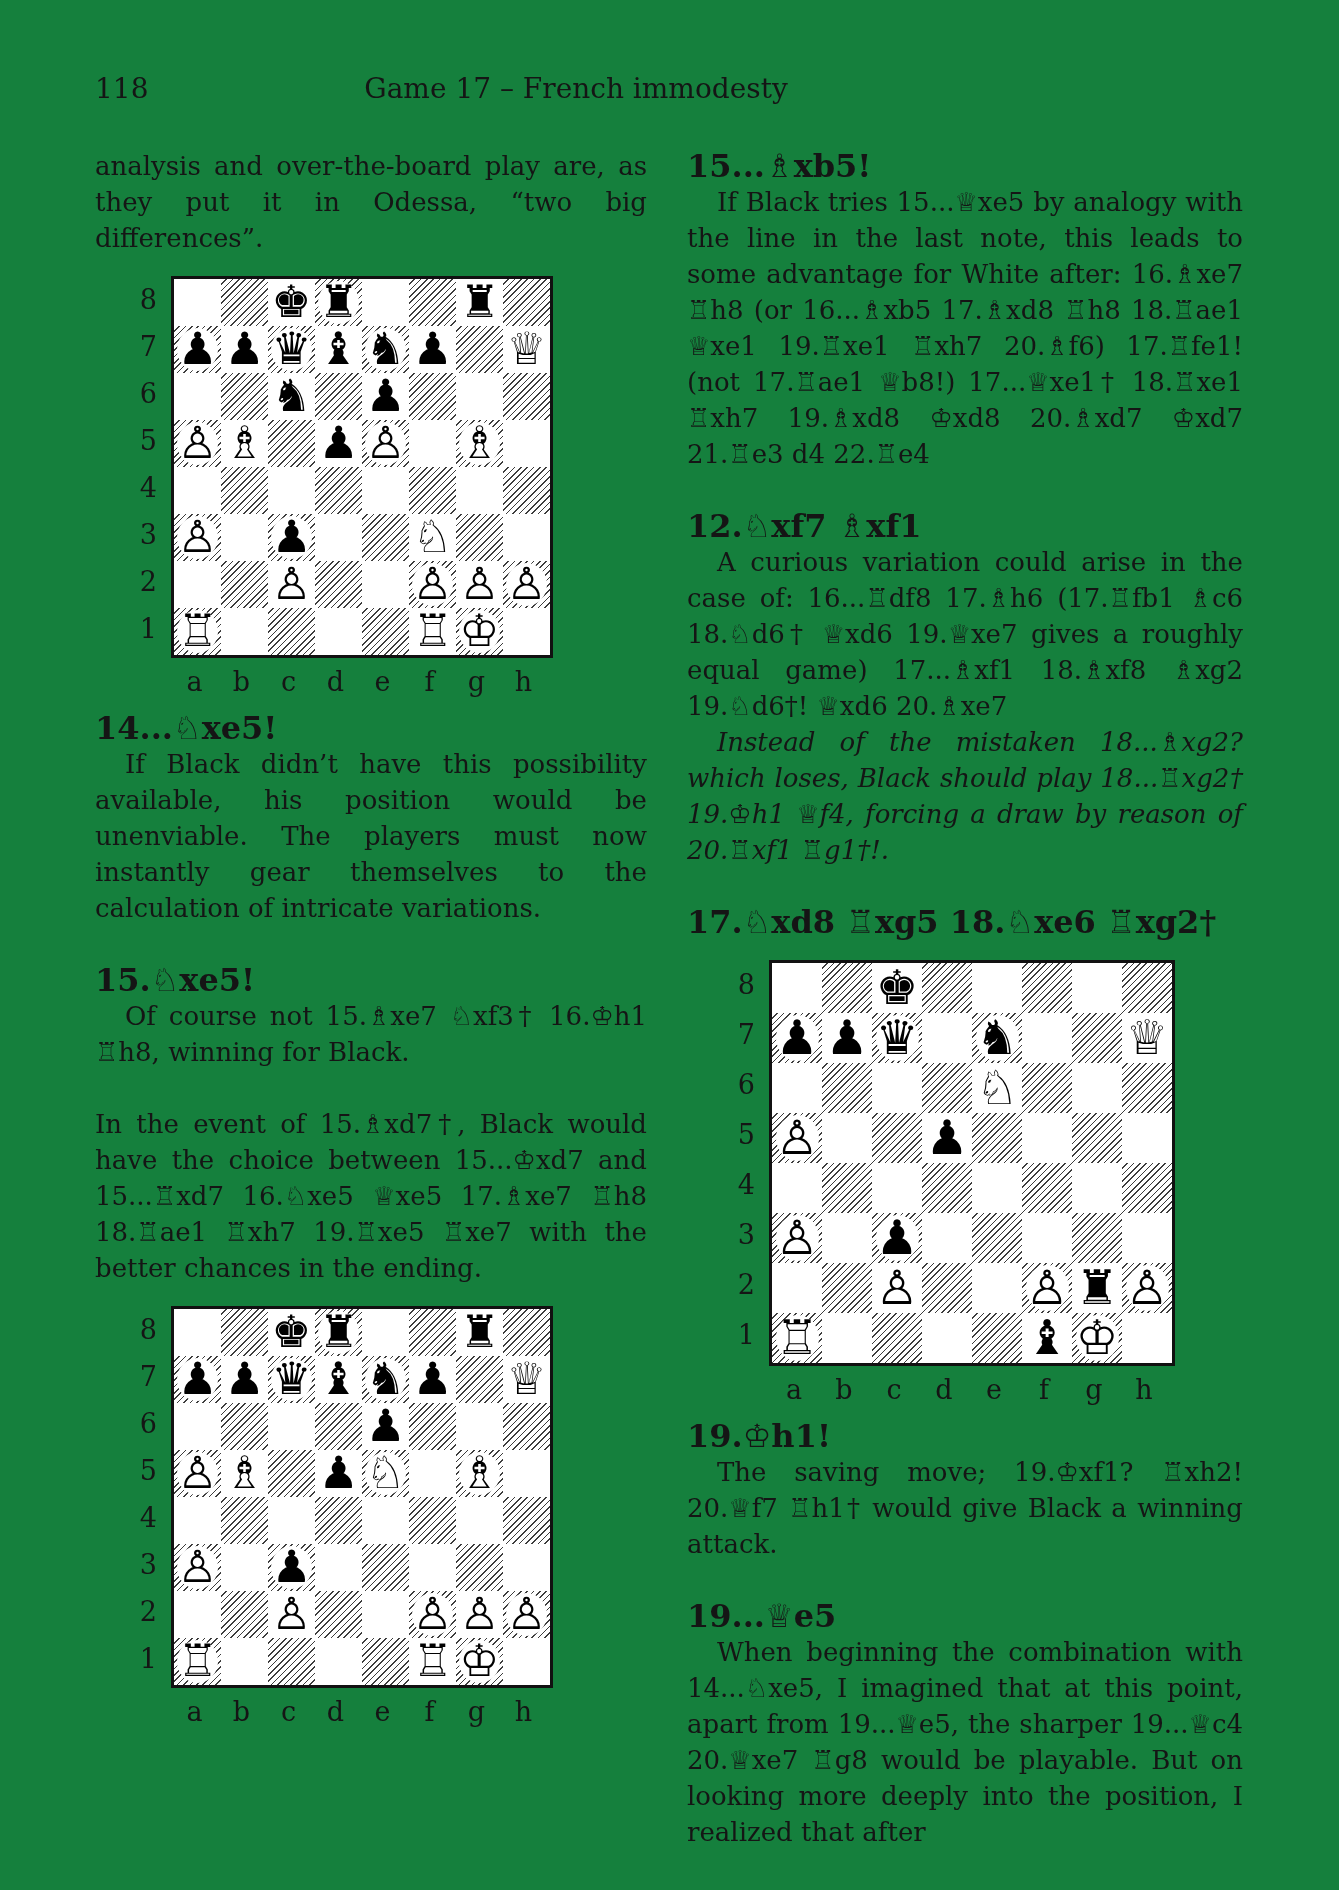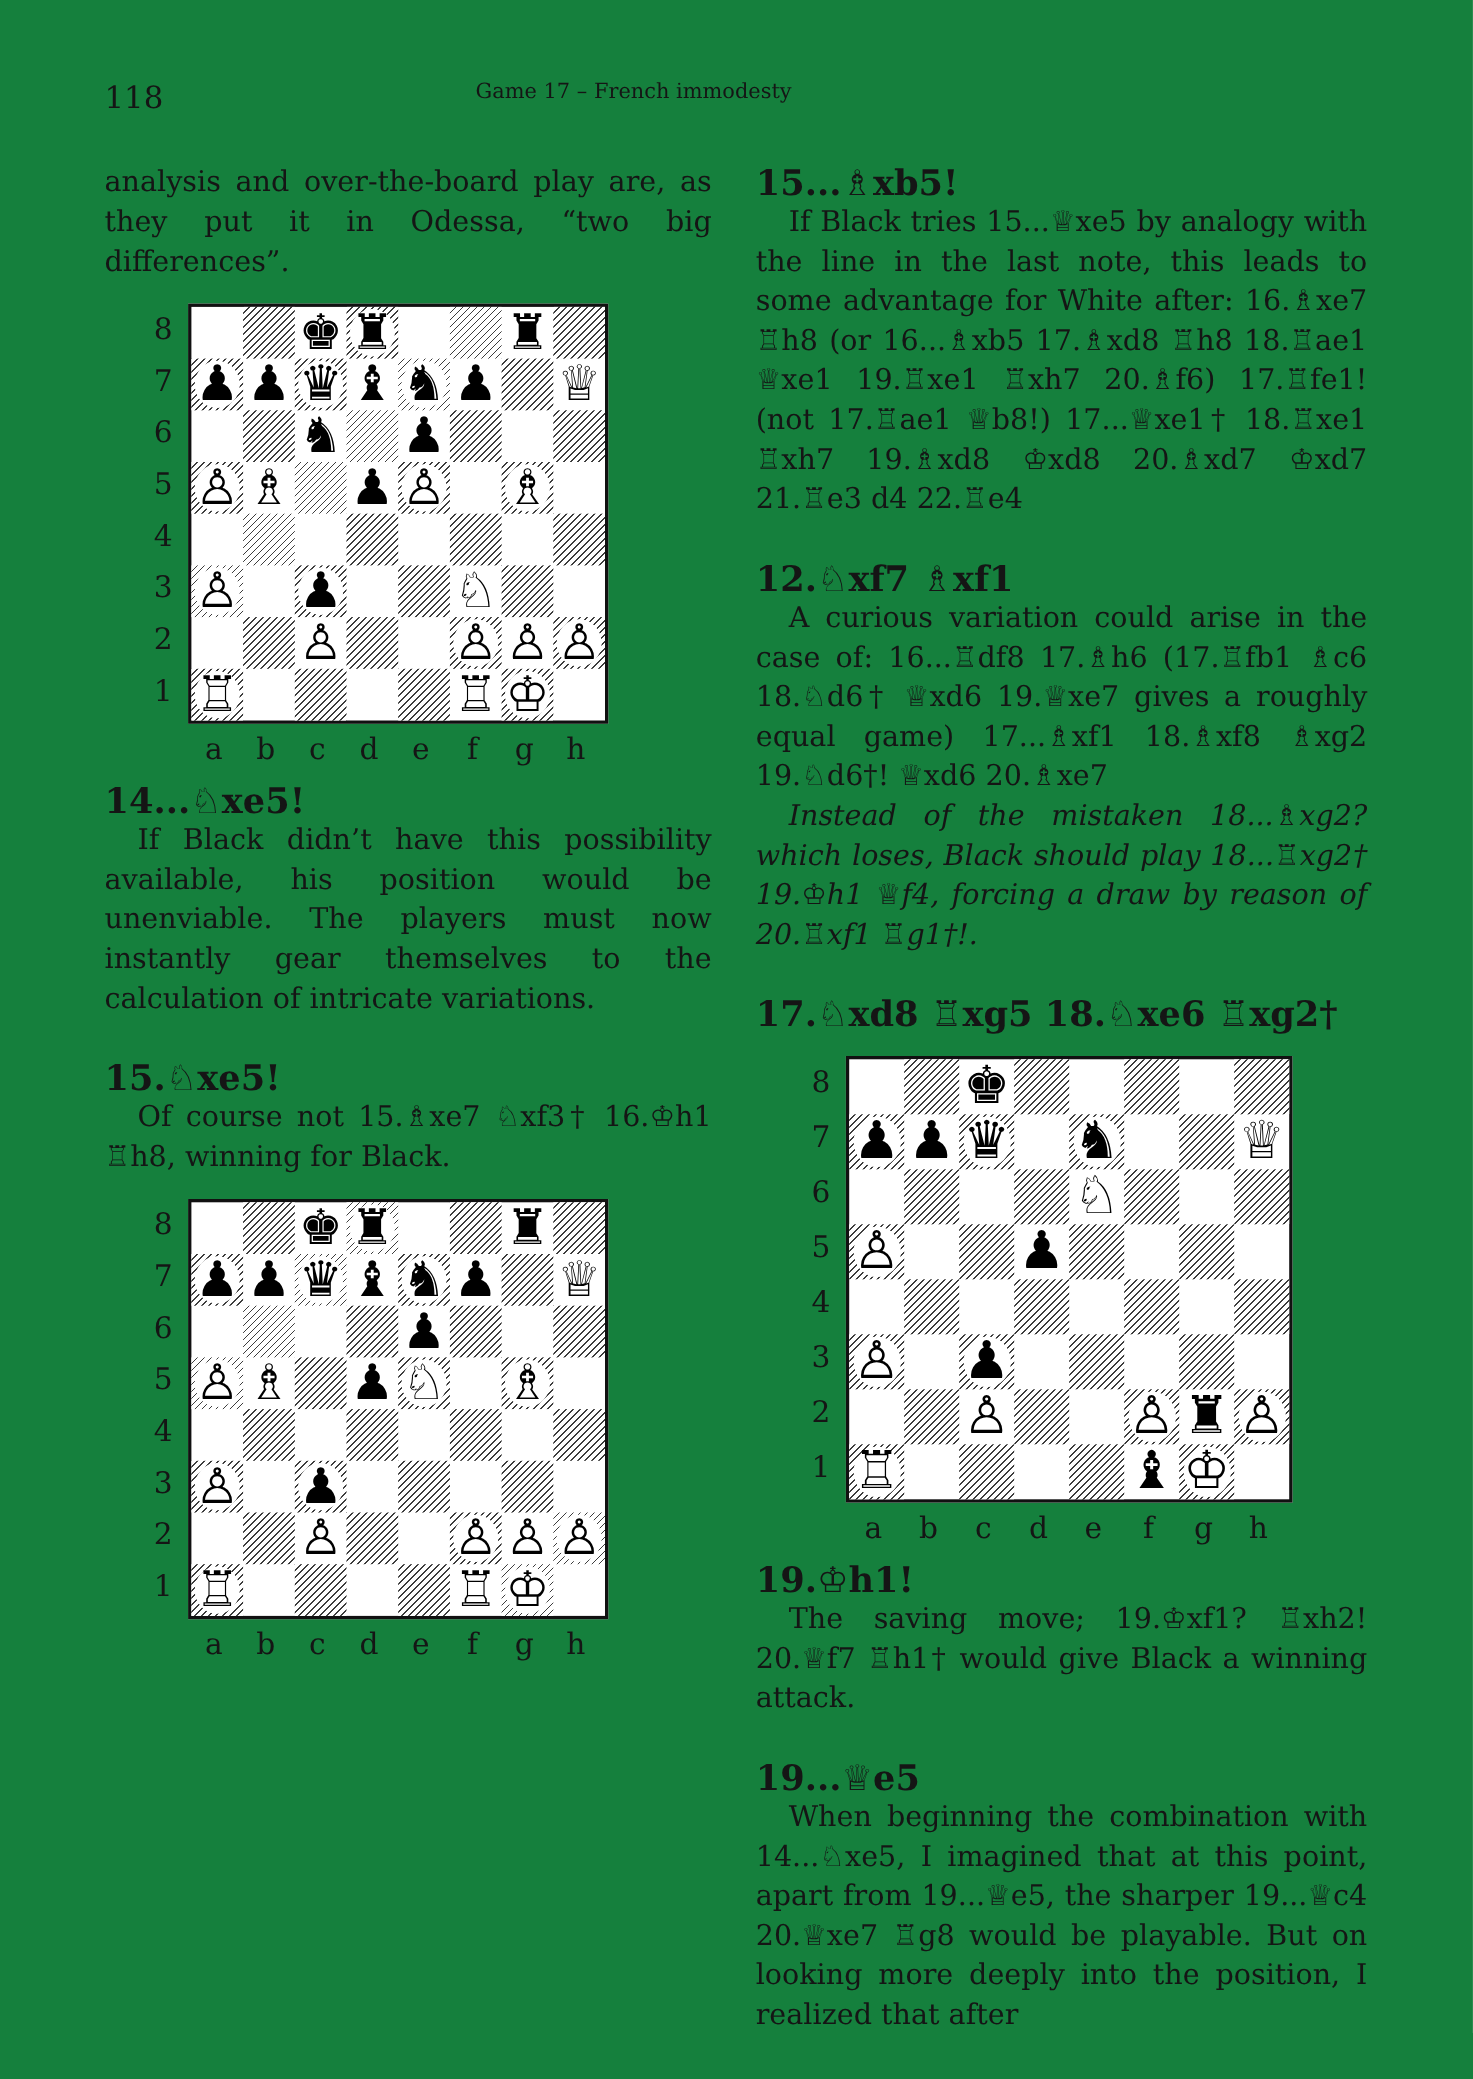--- a/index.html
+++ b/index.html
@@ -7,21 +7,21 @@
     width:1339px;height:1890px;position:relative;
     font-family:"DejaVu Serif","DejaVu Sans",serif;
     color:#151515;
     -webkit-font-smoothing:antialiased;
   }
   .page{position:absolute;inset:0;background:#15803d;}
 
   
   .running-head{position:absolute;top:72px;left:0;width:100%;height:40px;}
   .page-number{position:absolute;left:95px;font-size:28px;}
-  .head-title{position:absolute;left:576px;transform:translateX(-50%);font-size:19px;white-space:nowrap;}
+  .head-title{position:absolute;left:576px;transform:translateX(-50%);font-size:28px;white-space:nowrap;}
 
   
   .col{position:absolute;top:148px;font-size:26px;line-height:36px;}
   .col-left{left:95px;width:552px;}
   .col-right{left:687px;width:556px;}
   p{margin:0;text-align:justify;}
   p.indent{text-indent:30px;}
   p.gap{margin-top:36px;}
   .move{font-weight:700;font-size:32px;text-align:left;}
   .italic{font-style:italic;}
@@ -255,20 +255,21 @@
           <span>h</span>
         </div>
     </div>
 
     <p class="move cap">14...♘xe5!</p>
     <p class="indent">If Black didn’t have this possibility available, his position would be unenviable. The players must now instantly gear themselves to the calculation of intricate variations.</p>
 
     <p class="move gap">15.♘xe5!</p>
     <p class="indent">Of course not 15.♗xe7 ♘xf3† 16.♔h1 ♖h8, winning for Black.</p>
 
+    <p class="gap">In the event of 15.♗xd7†, Black would have the choice between 15...♔xd7 and 15...♖xd7 16.♘xe5 ♕xe5 17.♗xe7 ♖h8 18.♖ae1 ♖xh7 19.♖xe5 ♖xe7 with the better chances in the ending.</p>
 
     <div class="diagram">
       <div class="ranks">
           <span>8</span>
           <span>7</span>
           <span>6</span>
           <span>5</span>
           <span>4</span>
           <span>3</span>
           <span>2</span>

